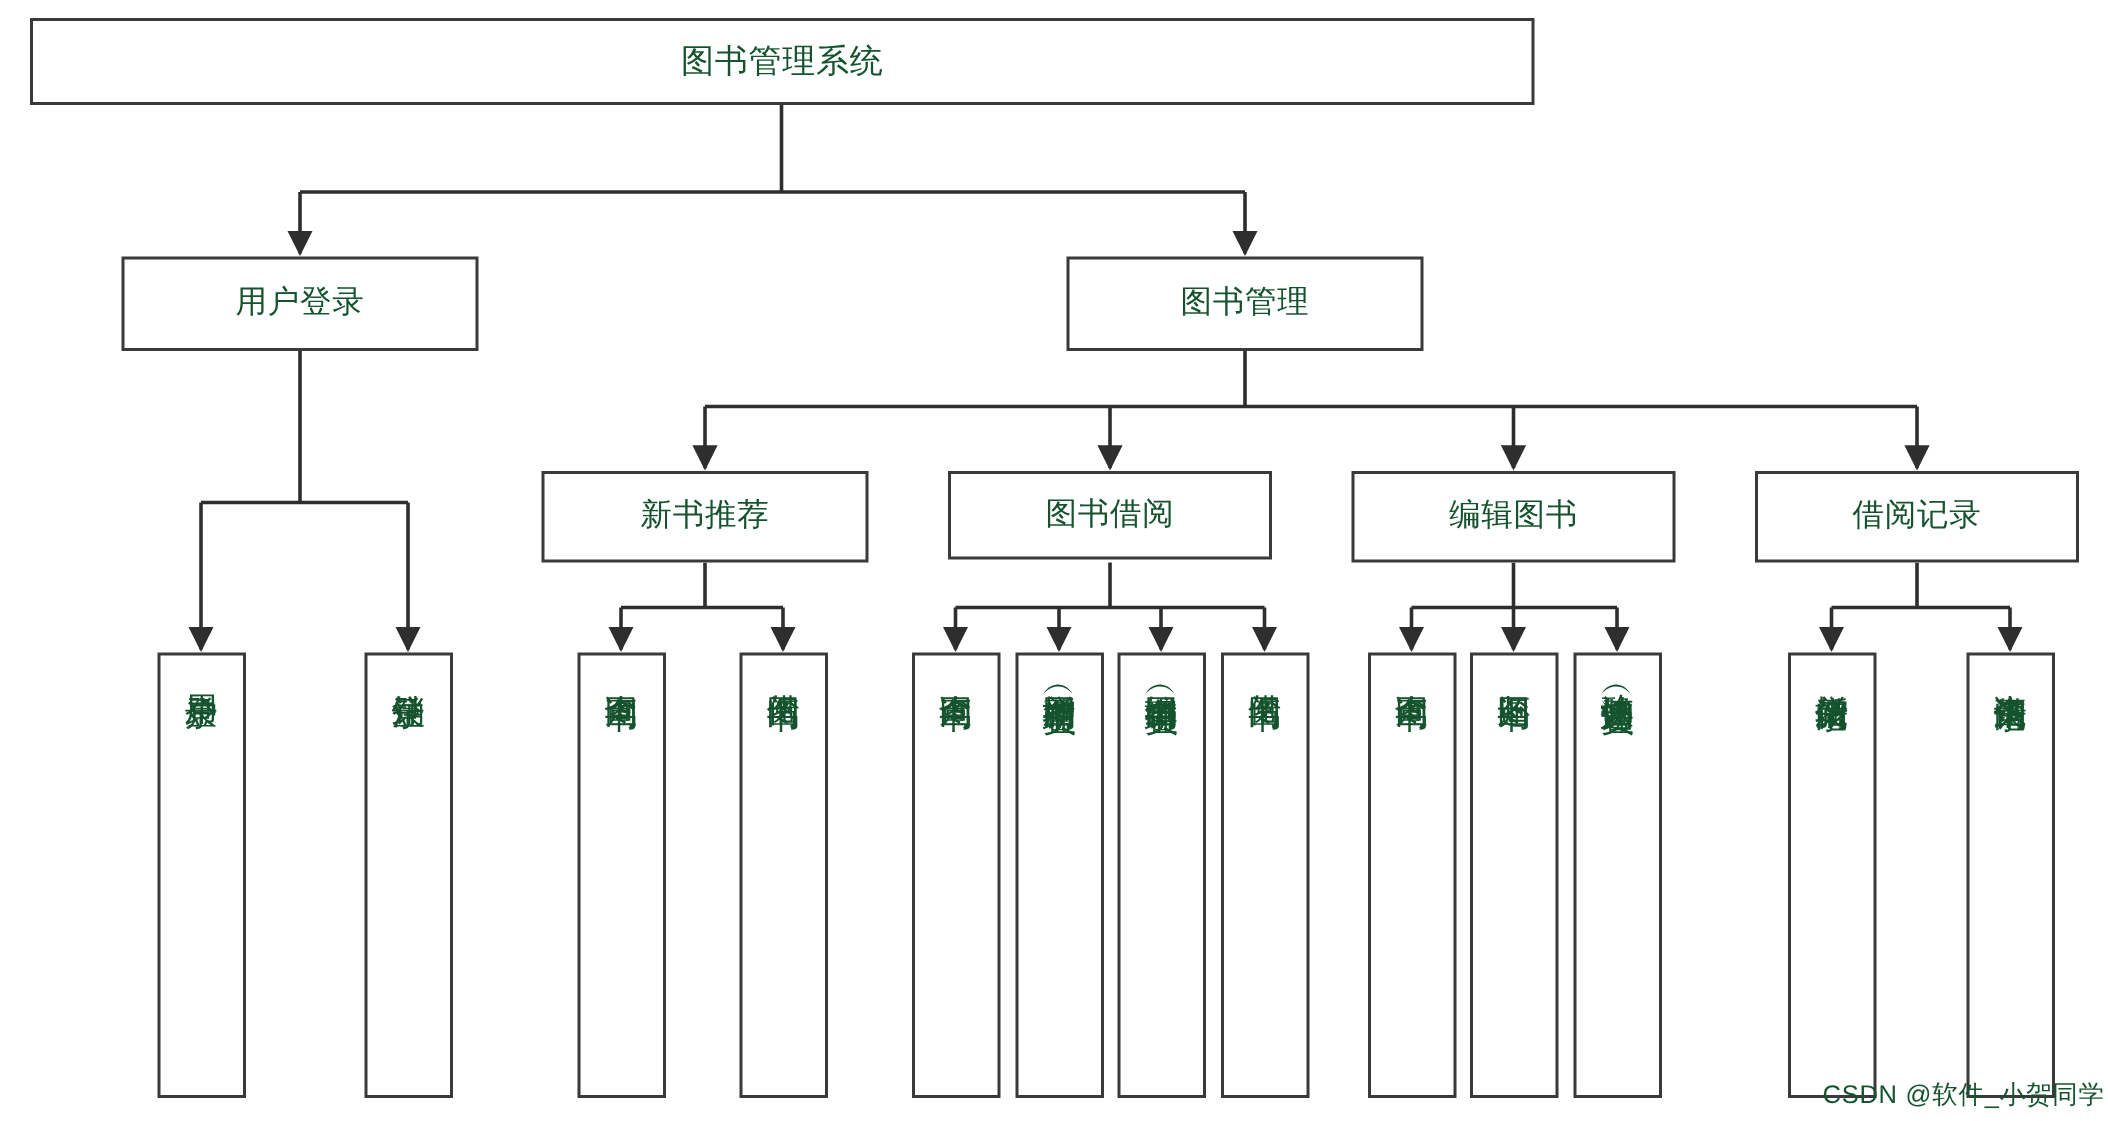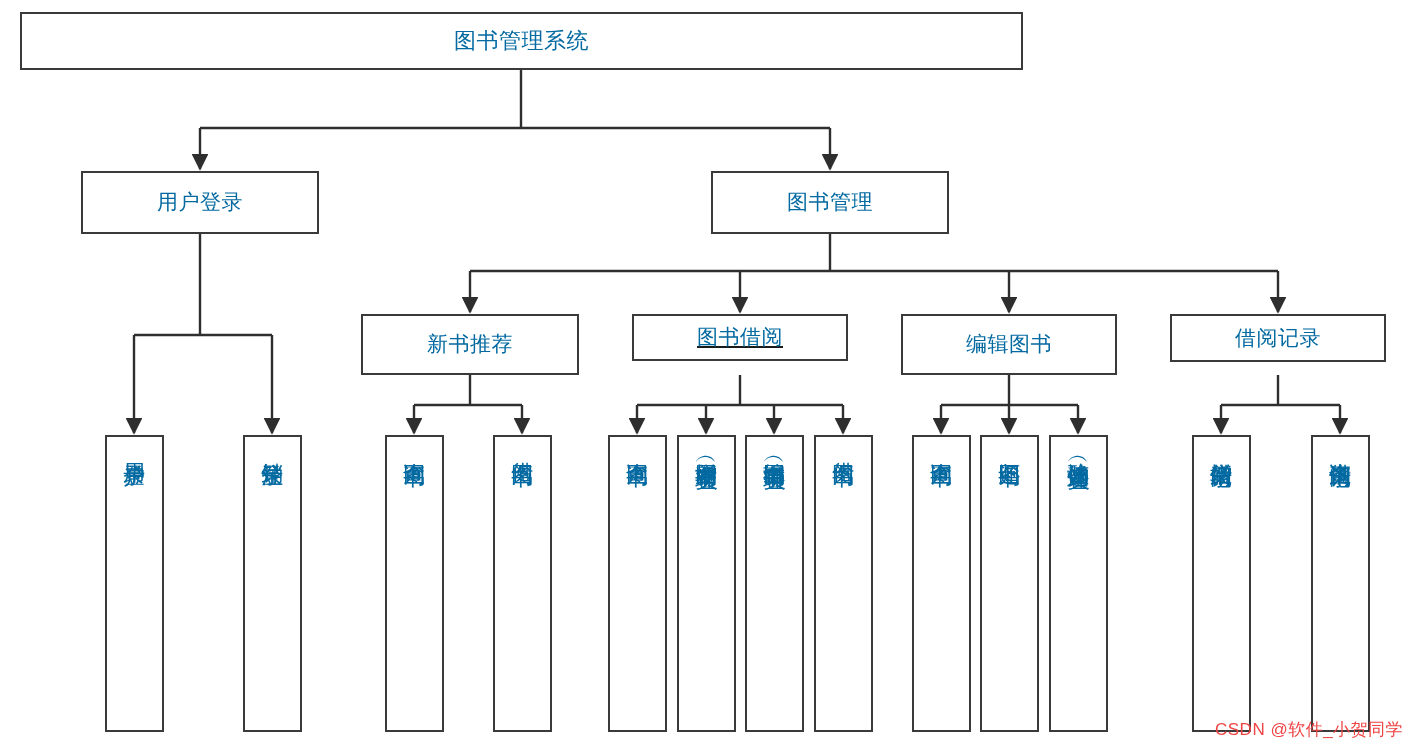--- a/index.html
+++ b/index.html
@@ -35,21 +35,21 @@
     display: flex;
     align-items: center;
     justify-content: center;
     color: #1a1a1a;
   }
   .node-label {
     display: block;
     text-align: center;
     line-height: 1.18;
     white-space: nowrap;
-    color: #0369a1;
+    color: #14532d;
   }
   
   .node.horiz .node-label {
     font-size: 21px;
     writing-mode: horizontal-tb;
     letter-spacing: 0.5px;
   }
   .node.root .node-label { font-size: 22px; }
   
   .node.vert {
@@ -63,21 +63,21 @@
     font-size: 22px;
     line-height: 1.06;
     letter-spacing: 1px;
     white-space: nowrap;
   }
   .watermark {
     position: absolute;
     left: 1215px;
     top: 718px;
     font-size: 17px;
-    color: #ef4444;
+    color: #14532d;
     white-space: nowrap;
     letter-spacing: 0.5px;
     font-family: "Liberation Sans", "DejaVu Sans", sans-serif;
   }
 </style>
 </head>
 <body>
 
 <div id="diagram-root">
 
@@ -138,27 +138,27 @@
   <div class="node horiz" style="left:81px; top:171px; width:238px; height:63px;">
     <span class="node-label">用户登录</span>
   </div>
   <div class="node horiz" style="left:361px; top:314px; width:218px; height:61px;">
     <span class="node-label">新书推荐</span>
   </div>
 
   <div class="node horiz" style="left:711px; top:171px; width:238px; height:63px;">
     <span class="node-label">图书管理</span>
   </div>
-  <div class="node horiz" style="left:632px; top:314px; width:216px; height:47px;text-decoration:underline;">
+  <div class="node horiz" style="left:632px; top:314px; width:216px; height:59px;">
     <span class="node-label">图书借阅</span>
   </div>
   <div class="node horiz" style="left:901px; top:314px; width:216px; height:61px;">
     <span class="node-label">编辑图书</span>
   </div>
-  <div class="node horiz" style="left:1170px; top:314px; width:216px; height:48px;">
+  <div class="node horiz" style="left:1170px; top:314px; width:216px; height:61px;">
     <span class="node-label">借阅记录</span>
   </div>
 
   <div class="node vert" style="left:105px; top:435px; width:59px; height:297px;">
     <span class="node-label">用户登录</span>
   </div>
   <div class="node vert" style="left:243px; top:435px; width:59px; height:297px;">
     <span class="node-label">注销登录</span>
   </div>
 

